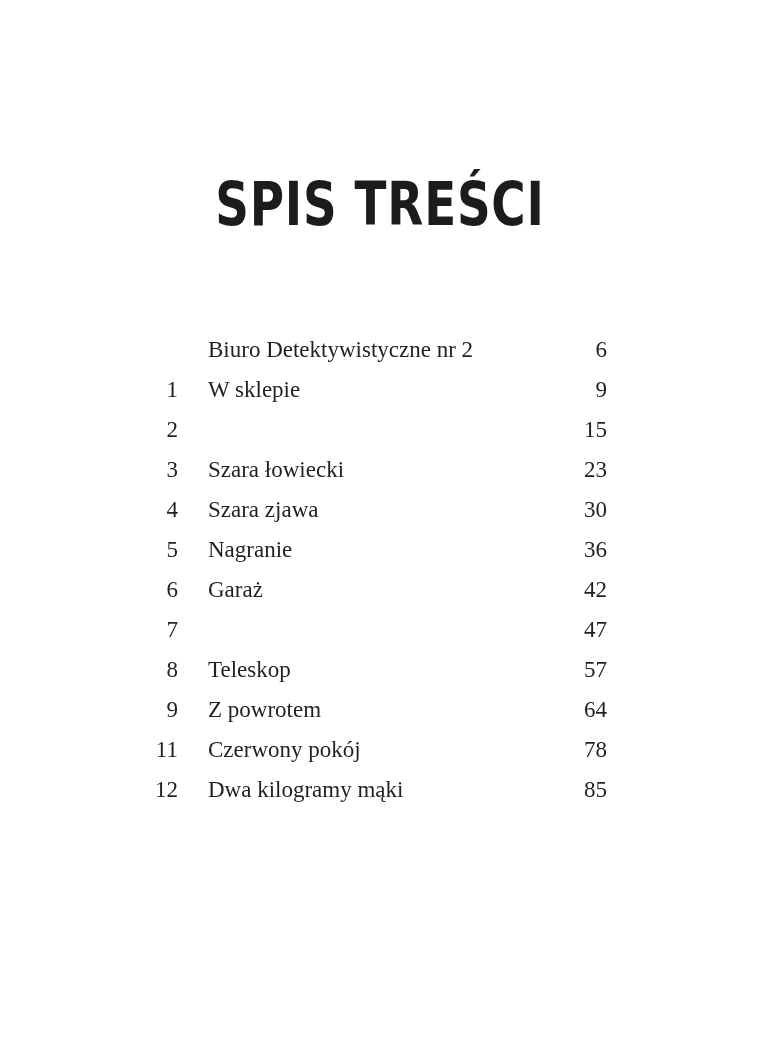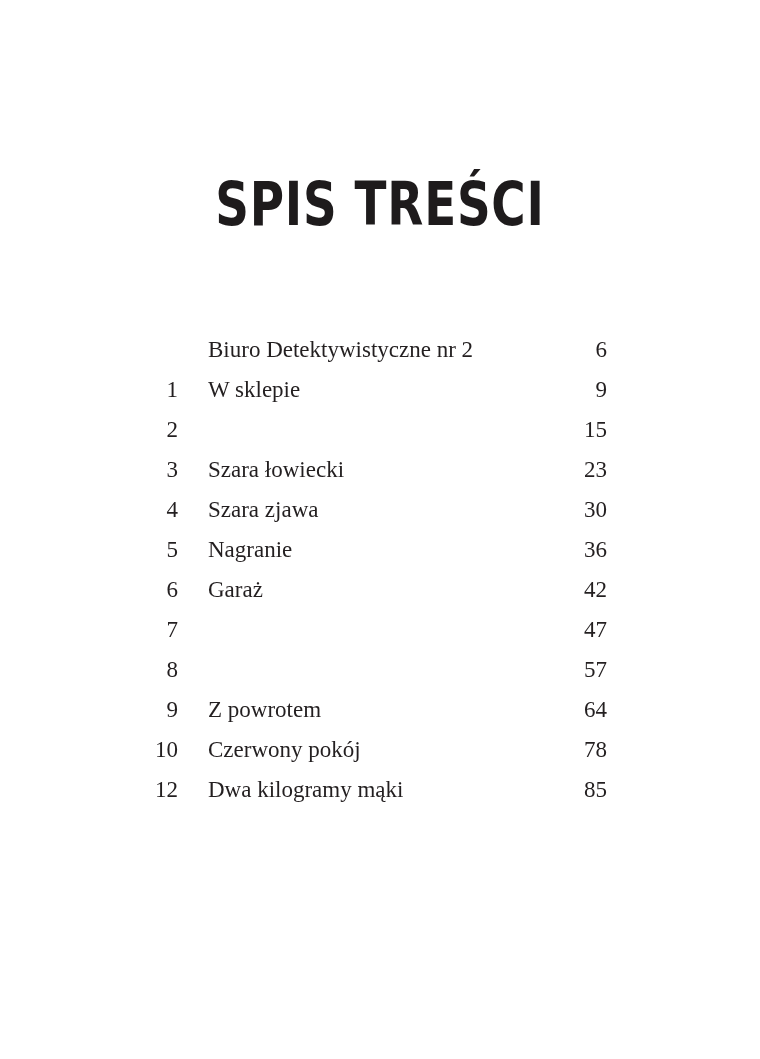--- a/index.html
+++ b/index.html
@@ -100,29 +100,30 @@
     <span class="toc-num">6</span>
     <span class="toc-title">Garaż</span>
     <span class="toc-page">42</span>
   </div>
   <div class="toc-row">
     <span class="toc-num">7</span>
     <span class="toc-page">47</span>
   </div>
   <div class="toc-row">
     <span class="toc-num">8</span>
+    <span class="toc-title">Teleskop</span>
     <span class="toc-page">57</span>
   </div>
   <div class="toc-row">
     <span class="toc-num">9</span>
     <span class="toc-title">Z powrotem</span>
     <span class="toc-page">64</span>
   </div>
   <div class="toc-row">
-    <span class="toc-num">10</span>
+    <span class="toc-num">11</span>
     <span class="toc-title">Czerwony pokój</span>
     <span class="toc-page">78</span>
   </div>
   <div class="toc-row">
     <span class="toc-num">12</span>
     <span class="toc-title">Dwa kilogramy mąki</span>
     <span class="toc-page">85</span>
   </div>
 </div>
 

